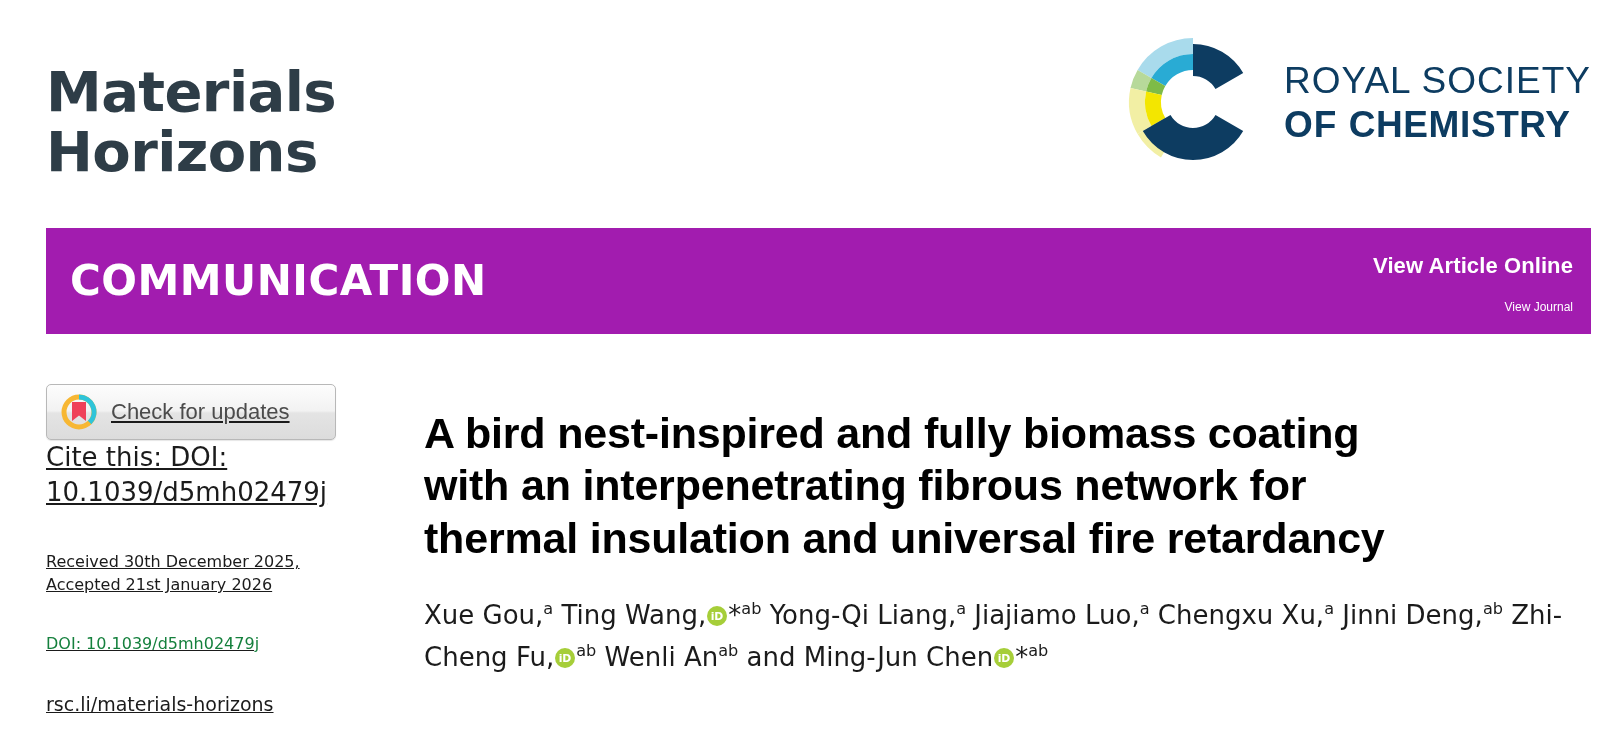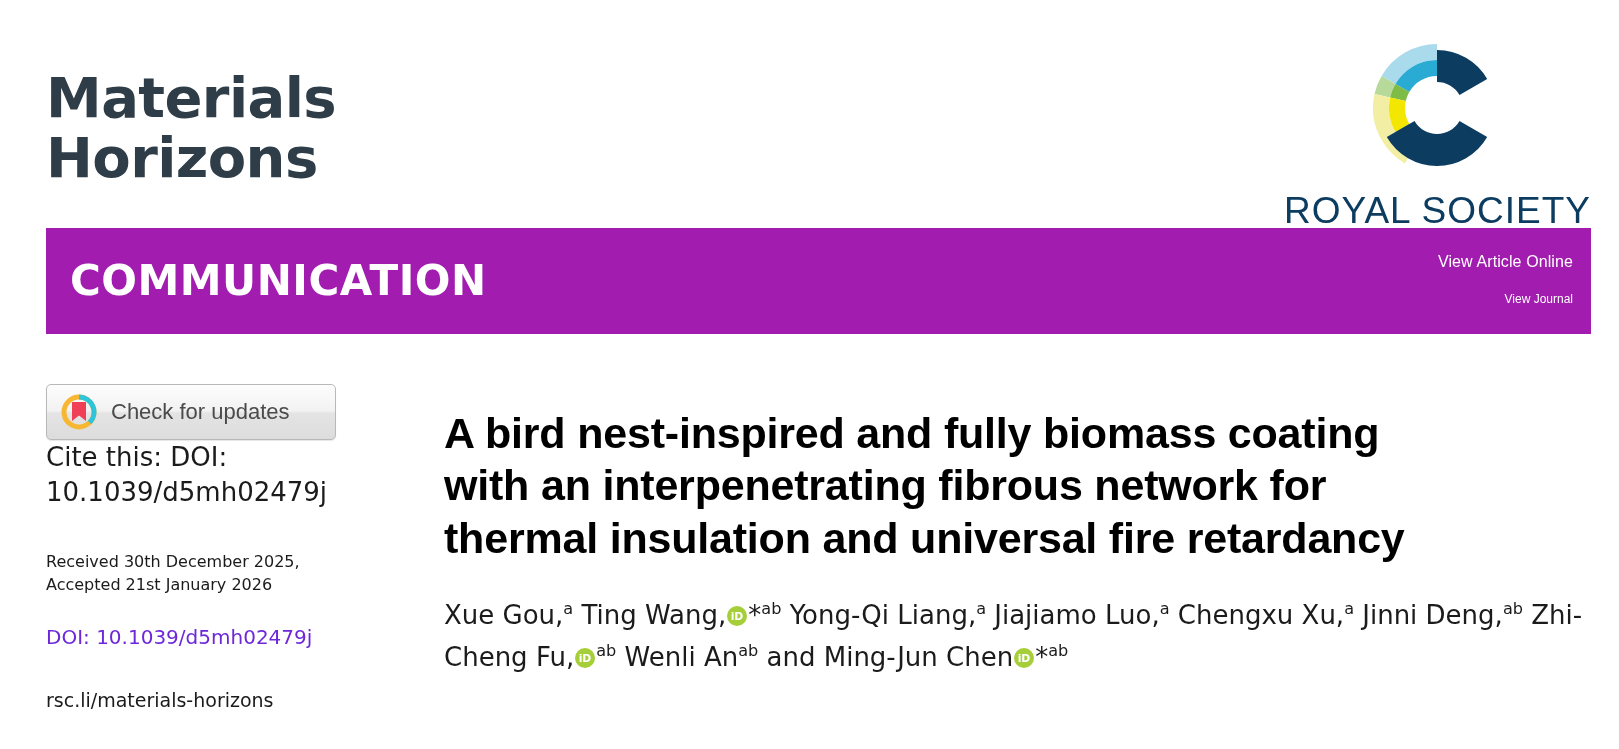--- a/index.html
+++ b/index.html
@@ -13,21 +13,21 @@
     height: 749px;
     overflow: hidden;
     font-family: "Liberation Sans", sans-serif;
     color: #1b1b1b;
     position: relative;
   }
 
   
   .masthead {
     position: absolute;
-    left: 0; top: 6px;
+    left: 0; top: 0;
     width: 1619px;
     height: 222px;
   }
   .journal-title {
     position: absolute;
     left: 46px;
     top: 62px;
     font-family: "DejaVu Sans", sans-serif;
     font-size: 56px;
     font-weight: 700;
@@ -37,21 +37,20 @@
     white-space: pre-line;
   }
 
   .rsc-logo {
     position: absolute;
     right: 28px;
     top: 34px;
     display: flex;
     align-items: center;
     gap: 16px;
-    flex-direction: column;
   }
   .rsc-mark { width: 150px; height: 136px; display: block; }
   .rsc-wordmark {
     display: flex;
     flex-direction: column;
     justify-content: center;
     color: #0d3c61;
     line-height: 1.0;
   }
   .rsc-line1 {
@@ -89,38 +88,39 @@
     letter-spacing: 0.5px;
   }
   .banner-right {
     position: absolute;
     right: 18px;
     top: 24px;
     text-align: right;
     color: #ffffff;
   }
   .view-online {
-    font-size: 16px;
-    font-weight: 400;
+    font-size: 22px;
+    font-weight: 700;
     letter-spacing: 0.1px;
     line-height: 1.25;
   }
   .view-journal {
     font-size: 12px;
     font-weight: 400;
     margin-top: 20px;
     line-height: 1.2;
   }
 
   
   .left-col {
     position: absolute;
     left: 46px;
     top: 384px;
     width: 352px;
+    text-decoration: underline;
   }
   .crossmark-badge {
     width: 290px;
     height: 56px;
     box-sizing: border-box;
     border: 1px solid #b8b8b8;
     border-radius: 5px;
     background: linear-gradient(to bottom, #fdfdfd 0%, #f2f2f2 48%, #e4e4e4 52%, #dcdcdc 100%);
     display: flex;
     align-items: center;
@@ -143,36 +143,36 @@
   }
   .received-line {
     margin-top: 40px;
     font-family: "DejaVu Sans", sans-serif;
     font-size: 16px;
     color: #1b1b1b;
     line-height: 1.45;
     white-space: pre-line;
   }
   .doi-line {
-    margin-top: 28px;
-    font-family: "DejaVu Sans", sans-serif;
-    font-size: 20px;
-    color: #6d28d9;
+    margin-top: 37px;
+    font-family: "DejaVu Sans", sans-serif;
+    font-size: 16px;
+    color: #15803d;
   }
   .rsc-link {
     margin-top: 40px;
     font-family: "DejaVu Sans", sans-serif;
     font-size: 19px;
     color: #1b1b1b;
   }
 
   
   .right-col {
     position: absolute;
-    left: 444px;
+    left: 424px;
     top: 378px;
     width: 1165px;
   }
   .article-title {
     font-family: "Liberation Sans", sans-serif;
     font-weight: 700;
     font-size: 43px;
     line-height: 1.22;
     color: #000000;
     letter-spacing: -0.2px;

